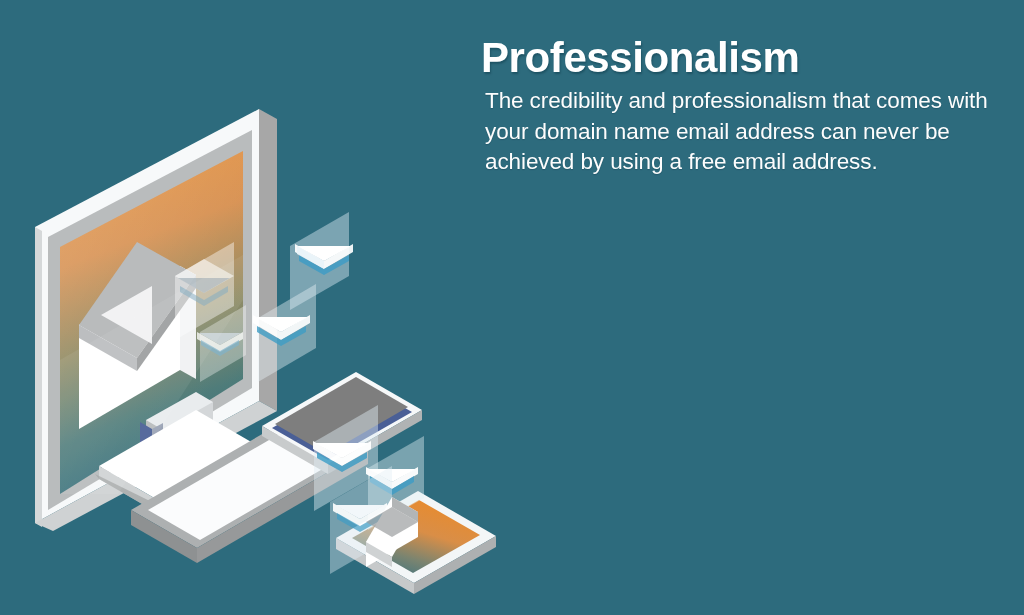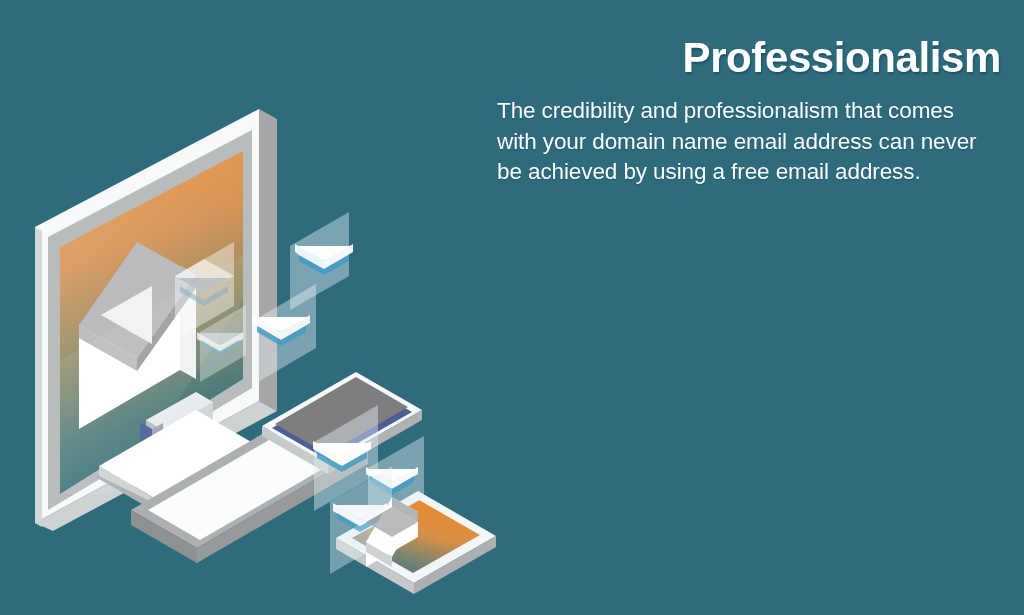--- a/index.html
+++ b/index.html
@@ -25,24 +25,23 @@
   }
   #headline {
     margin: 0 0 6px 0;
     font-family: "Liberation Sans", sans-serif;
     font-size: 42px;
     line-height: 1.05;
     font-weight: bold;
     color: #ffffff;
     letter-spacing: -0.4px;
     text-shadow: 1px 2px 2px rgba(0, 40, 55, 0.35);
-    text-align: right;
   }
   #body-copy {
-    margin: 16px;
+    margin: 4px;
     font-family: "Liberation Sans", sans-serif;
     font-size: 22.5px;
     line-height: 1.36;
     font-weight: 400;
     color: #fdfdfd;
     letter-spacing: -0.1px;
     text-shadow: 0px 1px 1px rgba(0, 40, 55, 0.25);
   }
 
   

